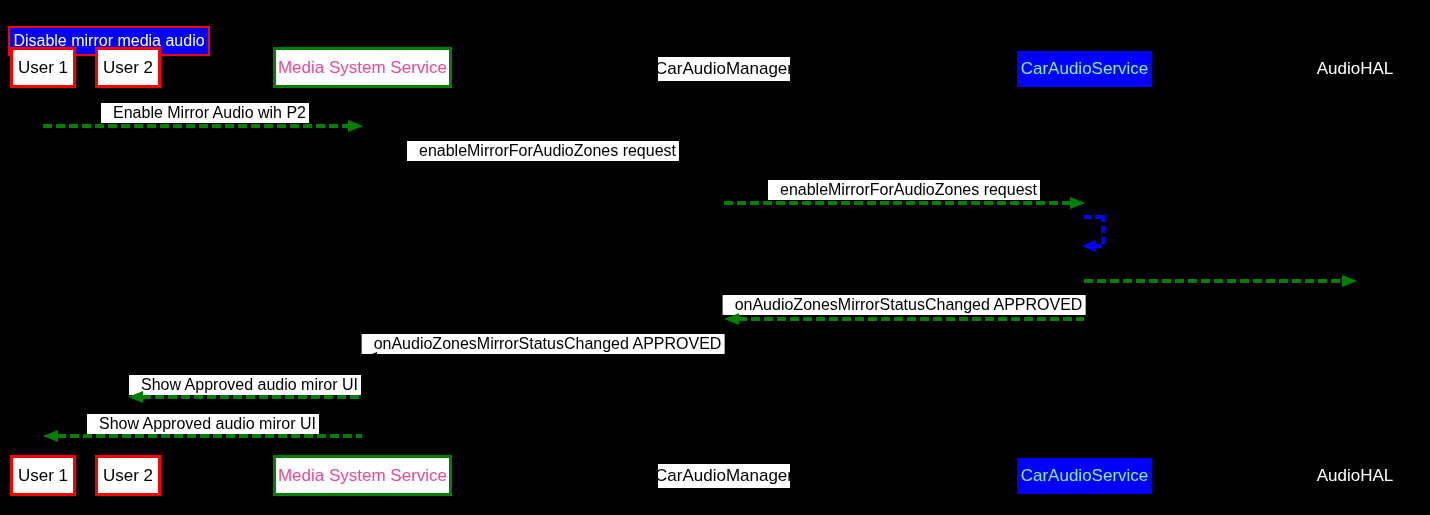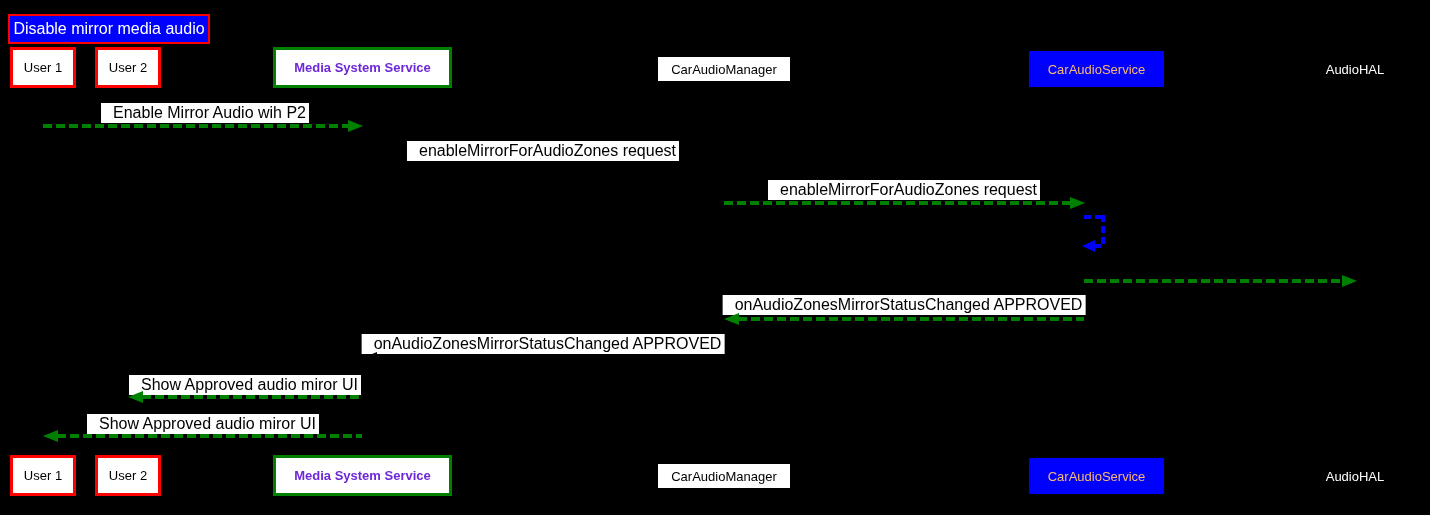--- a/index.html
+++ b/index.html
@@ -1,33 +1,33 @@
 <!DOCTYPE html>
 <html style="--c-arrow_green: #008000; --c-self_arrow_blue: #0000ff; --c-red_border: #ff0000; --c-blue_fill: #0000ff; --c-label_bg: #ffffff; --c-background: #000000;"><head>
 <meta charset="utf-8">
 <style>
   html,body{margin:0;padding:0;background:#000;}
   .canvas{
     position:relative;width:1430px;height:515px;background:var(--c-background,#000);
     font-family:"Liberation Sans",sans-serif;overflow:hidden;
   }
   .title-box{
-    position:absolute;left:8px;top:14px;width:198px;height:26px;
+    position:absolute;left:8px;top:26px;width:198px;height:26px;
     background:var(--c-blue_fill,#0000ff);border:2px solid var(--c-red_border,#ff0000);
     color:#fff;font-size:16px;display:flex;align-items:center;justify-content:center;white-space:nowrap;
   }
   .lifeline{position:absolute;top:88px;height:367px;width:0;border-left:1px dashed #000;}
   .participant{
     position:absolute;box-sizing:border-box;display:flex;align-items:center;justify-content:center;
-    font-size:13px;white-space:nowrap;
+    font-size:17px;white-space:nowrap;
   }
   .p-red{background:#fff;border:3px solid var(--c-red_border,#ff0000);color:#000;}
-  .p-green{background:#fff;border:3px solid var(--c-arrow_green,#008000);color:#6d28d9;font-weight:bold;}
+  .p-green{background:#fff;border:3px solid var(--c-arrow_green,#008000);color:#ec4899;}
   .p-plain{background:#fff;color:#000;}
-  .p-blue{background:var(--c-blue_fill,#0000ff);color:#fdba74;margin-left:12px;}
+  .p-blue{background:var(--c-blue_fill,#0000ff);color:#86efac;}
   .p-bare{background:transparent;color:#fff;text-align:center;}
   .msg-label{
     position:absolute;background:var(--c-label_bg,#fff);color:#000;font-size:16px;
     line-height:18px;padding:1px 3px;white-space:nowrap;
   }
   .centered{transform:translateX(-50%);padding-left:12px;}
   .dash{position:absolute;height:4px;}
   .dash.green{background:repeating-linear-gradient(90deg,var(--c-arrow_green,#008000) 0 9px,transparent 9px 13px);}
   .dash.black{background:repeating-linear-gradient(90deg,#000 0 9px,transparent 9px 13px);}
   .dash.blue{background:repeating-linear-gradient(90deg,var(--c-self_arrow_blue,#0000ff) 0 7px,transparent 7px 11px);}

